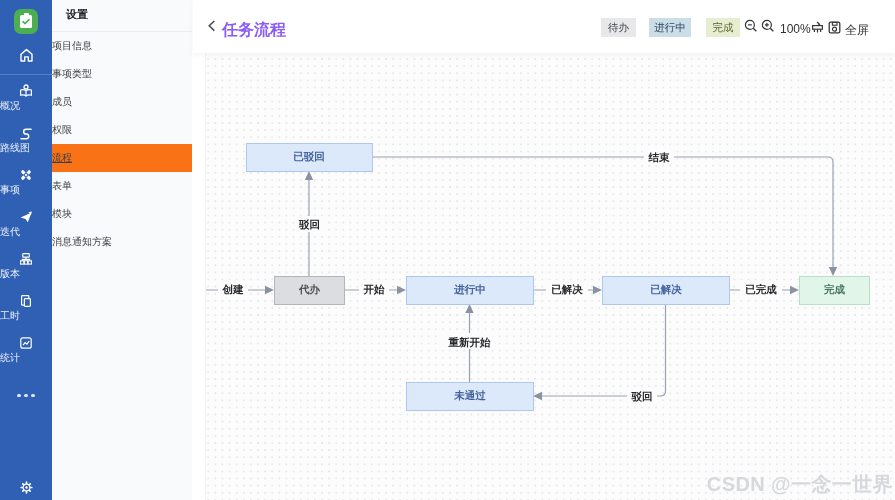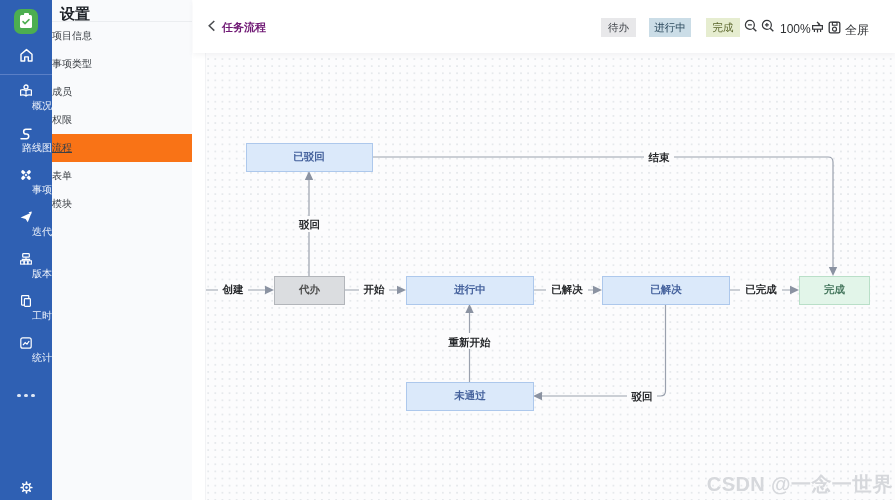--- a/index.html
+++ b/index.html
@@ -5,37 +5,37 @@
 * { margin:0; padding:0; box-sizing:border-box; }
 html,body { width:895px; height:500px; overflow:hidden; font-family:"Liberation Sans",sans-serif; background:#fff; }
 body { position:relative; }
 
 
 .rail { position:absolute; left:0; top:0; width:52px; height:500px; background:#2f60b3; }
 .logo { position:absolute; left:14px; top:9px; width:24px; height:25px; background:#4cae50; border-radius:7px; }
 .logo .board { position:absolute; left:6px; top:6px; width:12px; height:13px; background:#fff; border-radius:1.5px; }
 .logo .tab { position:absolute; left:9.5px; top:4px; width:5px; height:4px; background:#fff; border-radius:1px; }
 .railsep { position:absolute; left:0; top:74px; width:52px; height:1px; background:#5a7fc6; }
-.rgroup { position:absolute; left:0; width:52px; text-align:right; color:#eef3fb; }
+.rgroup { position:absolute; left:0; width:52px; text-align:left; color:#eef3fb; }
 .rgroup svg { display:block; margin:0 auto; }
 .rlabel { font-size:10px; line-height:11px; margin-top:1px; letter-spacing:0; }
 .dots { position:absolute; left:0; top:386px; width:52px; text-align:center; }
 .dots span { display:inline-block; width:3.4px; height:3.4px; border-radius:50%; background:#dfe7f5; margin:0 1.8px; vertical-align:middle;}
 .gear { position:absolute; left:20px; top:481px; }
 
 
 .panel { position:absolute; left:52px; top:0; width:140px; height:500px; background:#f9fafc; }
-.ptitle { height:22px; line-height:28px; padding-left:8px; font-size:15px; font-weight:bold; color:#20242a; border-bottom:1px solid #ebedf0; }
+.ptitle { height:32px; line-height:28px; padding-left:14px; font-size:11px; font-weight:bold; color:#20242a; border-bottom:1px solid #ebedf0; }
 .pitem { height:28px; line-height:28px; font-size:10px; color:#3c4046; }
 .pitem.sel { background:#f97316;text-decoration:underline; }
 
 
 .toolbar { position:absolute; left:193px; top:0; width:702px; height:53px; background:#fff; box-shadow:0 2px 5px rgba(110,115,125,0.08); z-index:2; }
 .back { position:absolute; left:11px; top:19px; }
-.title { position:absolute; left:29px; top:20px; font-size:11px; font-weight:bold; color:#701a75; }
+.title { position:absolute; left:29px; top:20px; font-size:16px; font-weight:bold; color:#8b5cf6; }
 .chip { position:absolute; top:17.5px; height:19px; border-radius:0; font-size:10.5px; line-height:19.5px; text-align:center; }
 .chip1 { left:408px; width:35px; background:#e8e8ea; color:#43474d; }
 .chip2 { left:456px; width:42px; background:#cbdde7; color:#2c4a5e; }
 .chip3 { left:513px; width:34px; background:#e6edd0; color:#59652a; }
 .tico { position:absolute; top:19px; }
 .ttext { position:absolute; top:21.5px; font-size:12px; color:#2e3033; }
 
 
 .canvas { position:absolute; left:205px; top:53px; width:690px; height:447px; background:#fcfcfd;
   background-image:radial-gradient(circle, #e6e9ec 0.85px, rgba(0,0,0,0) 0.85px);
@@ -132,20 +132,21 @@
 
 <div class="panel">
   <div class="ptitle">设置</div>
   <div class="pitem">项目信息</div>
   <div class="pitem">事项类型</div>
   <div class="pitem">成员</div>
   <div class="pitem">权限</div>
   <div class="pitem sel">流程</div>
   <div class="pitem">表单</div>
   <div class="pitem">模块</div>
+  <div class="pitem">消息通知方案</div>
 </div>
 
 <div class="toolbar">
   <svg class="back" width="12" height="12" viewBox="0 0 12 12" style="top:20px;left:12.5px">
     <path d="M8.3 1 L3.2 5.8 L8.3 10.6" stroke="#4a4c50" stroke-width="1.5" fill="none"></path>
   </svg>
   <div class="title">任务流程</div>
   <div class="chip chip1">待办</div>
   <div class="chip chip2">进行中</div>
   <div class="chip chip3">完成</div>

